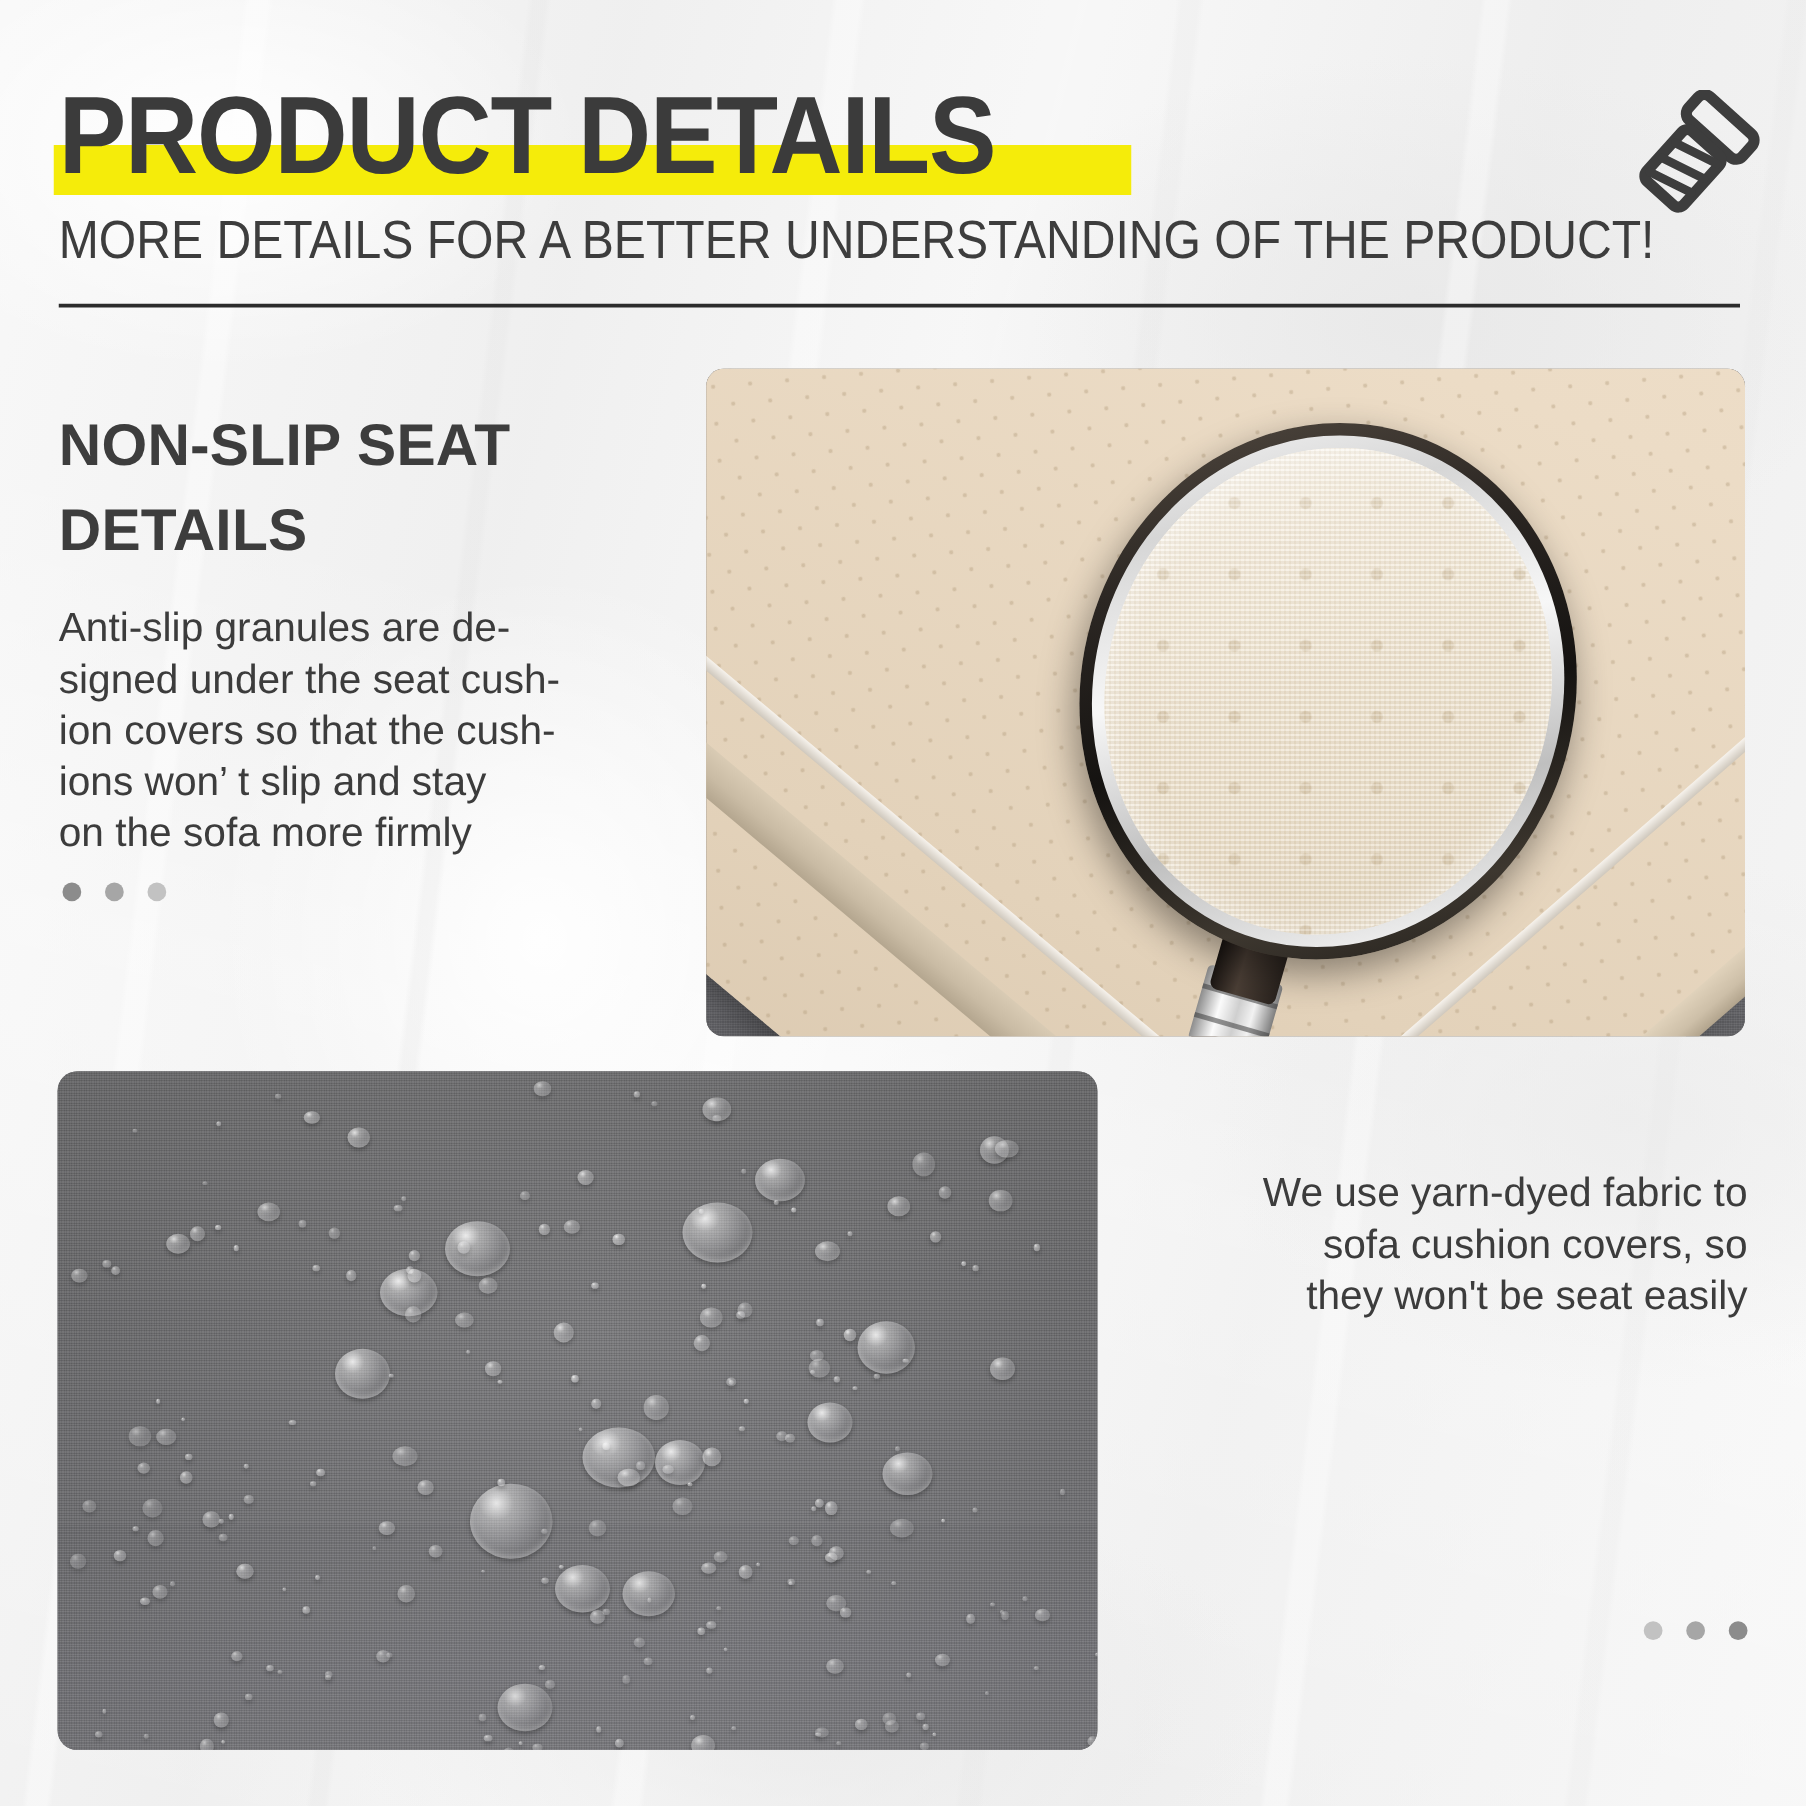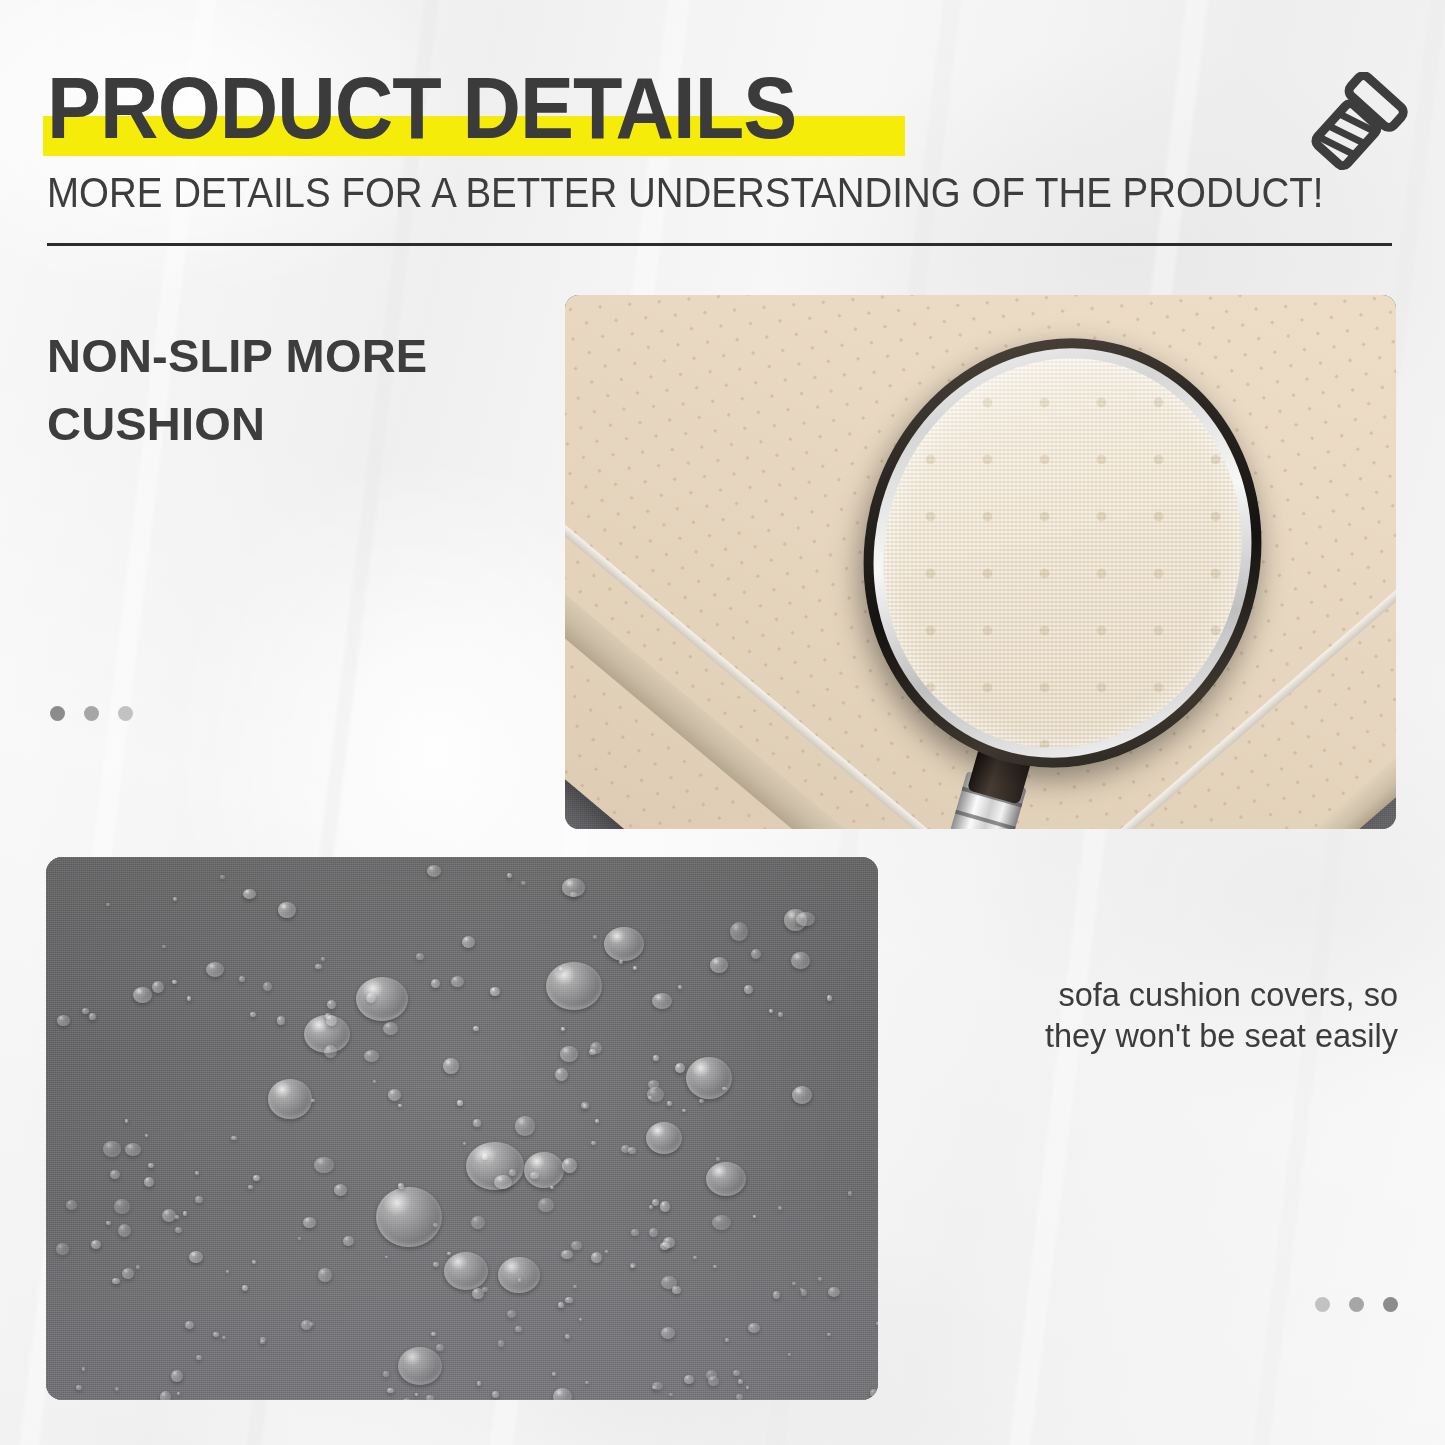--- a/index.html
+++ b/index.html
@@ -416,22 +416,29 @@
         <path d="M38 42 h28 a6 6 0 0 1 6 6 v42 a6 6 0 0 1 -6 6 h-28 a6 6 0 0 1 -6 -6 v-42 a6 6 0 0 1 6 -6 z"></path>
         <path d="M34 58 l36 -10" stroke-width="7"></path>
         <path d="M34 74 l36 -10" stroke-width="7"></path>
         <path d="M34 89 l36 -10" stroke-width="7"></path>
       </g>
     </svg>
   </div>
 
   <div class="sec1-text">
     <h2 class="sec1-heading">
-      <span>NON-SLIP MORE CUSHION</span>
+      <span>NON-SLIP SEAT DETAILS</span>
     </h2>
+    <p class="sec1-body">
+      <span>Anti-slip granules are de-</span><br>
+      <span>signed under the seat cush-</span><br>
+      <span>ion covers so that the cush-</span><br>
+      <span>ions won’  t slip and stay</span><br>
+      <span>on the sofa more firmly</span>
+    </p>
   </div>
   <div class="dots dots-left">
     <span class="dot"></span>
     <span class="dot"></span>
     <span class="dot"></span>
   </div>
 
   <div class="photo-cushion">
     <div class="pc-sofa"></div>
     <div class="pc-cushion"></div>
@@ -683,21 +690,21 @@
         <div class="drop" style="left: 602.982px; top: 370.687px; width: 9.33518px; height: 9.67548px; opacity: 0.63;"></div>
         <div class="drop" style="left: 754.839px; top: 432.426px; width: 6.25445px; height: 6.15031px; opacity: 0.6;"></div>
         <div class="drop" style="left: 543.27px; top: 191.638px; width: 6.40546px; height: 6.42961px; opacity: 0.79;"></div>
         <div class="drop" style="left: 745.638px; top: 424.512px; width: 4.08408px; height: 3.52049px; opacity: 0.67;"></div>
       </div>
     <div class="pw-vignette"></div>
   </div>
 
   <div class="sec2-text">
     <p class="sec2-body">
-      <br>
+      <span>We use yarn-dyed fabric to</span><br>
       <span>sofa cushion covers, so</span><br>
       <span>they won't be seat easily</span>
     </p>
   </div>
   <div class="dots dots-right">
     <span class="dot"></span>
     <span class="dot"></span>
     <span class="dot"></span>
   </div>
 

